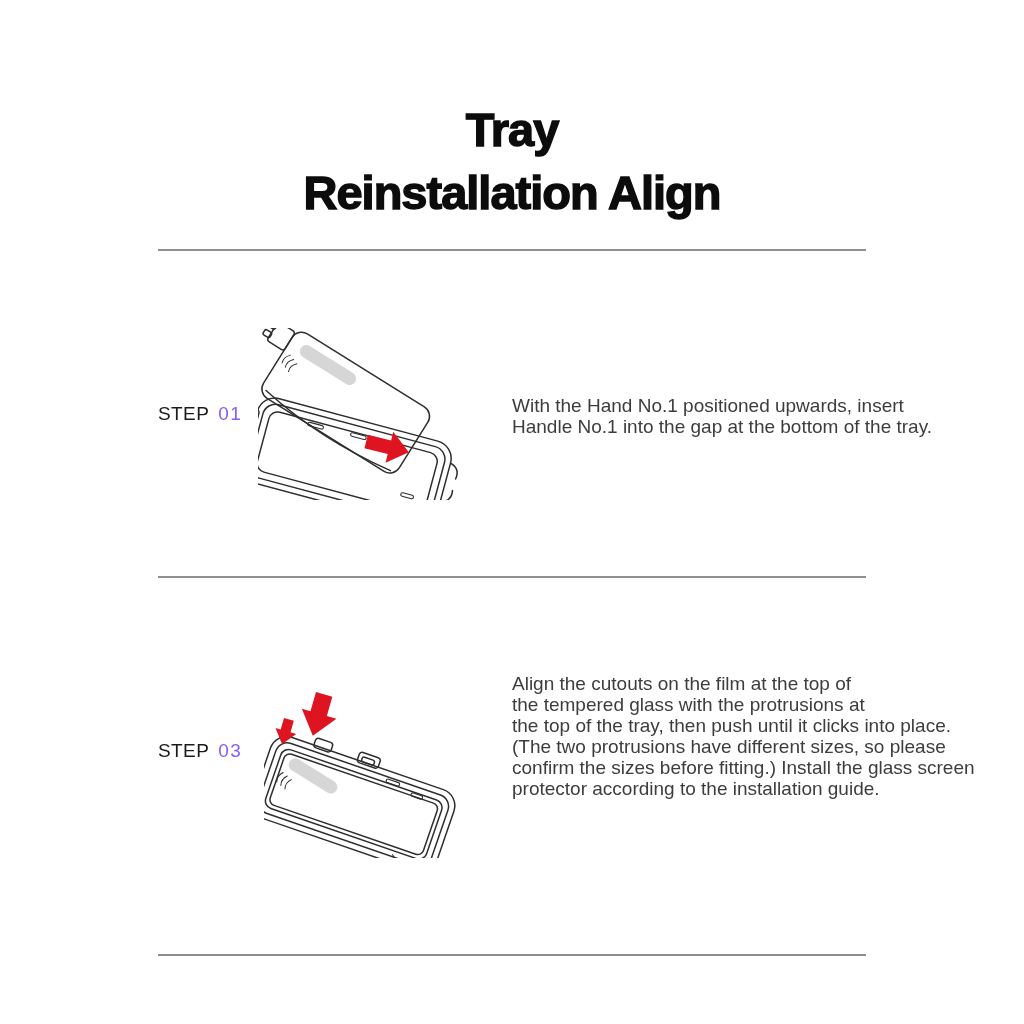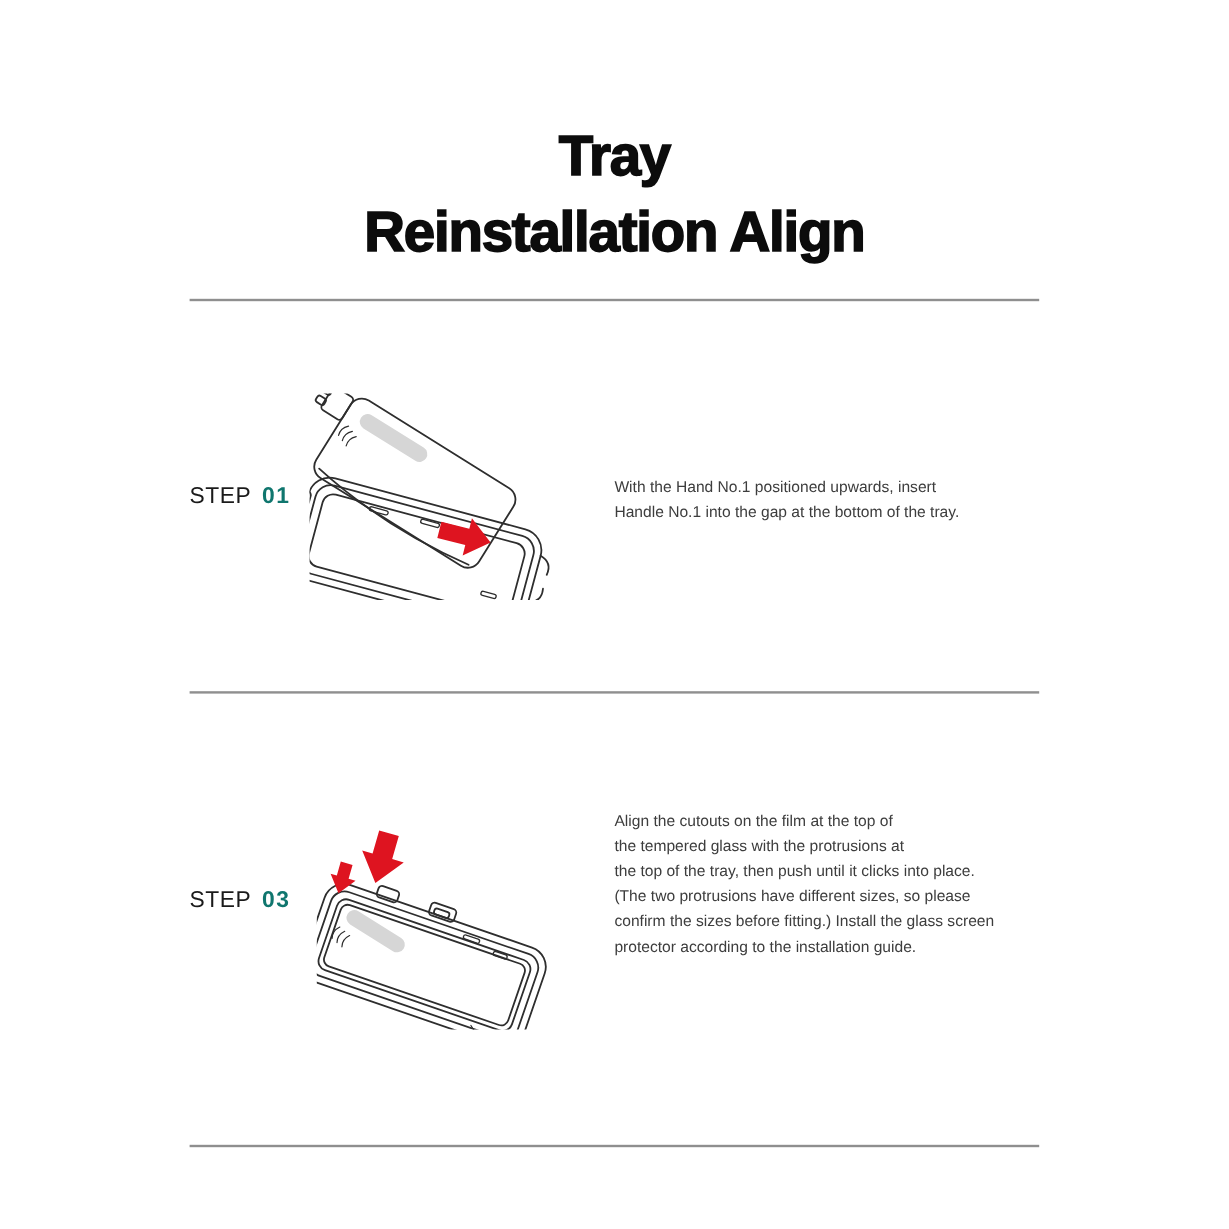--- a/index.html
+++ b/index.html
@@ -38,24 +38,24 @@
   .d2{top:576px;}
   .d3{top:954px;}
   .step-label{
     position:absolute;left:158px;
     font-size:19px;color:#1a1a1a;letter-spacing:.4px;
     white-space:nowrap;
   }
   .step1 .step-label{top:403px;}
   .step2 .step-label{top:740px;}
   .step-label .word{font-weight:400;text-align:center;}
-  .step-label .num{font-weight:700;margin-left:9px;letter-spacing:1.5px;color:#0f766e;}
+  .step-label .num{font-weight:400;margin-left:9px;letter-spacing:1.5px;color:#8b5cf6;}
   .desc{
     position:absolute;left:512px;margin:0;
-    font-size:13px;line-height:21px;
+    font-size:19px;line-height:21px;
     color:var(--text_gray);
     white-space:pre-line;
   }
   .step1 .desc{top:395px;}
   .step2 .desc{top:673px;}
   .illus{position:absolute;}
   .step1 .illus{left:258px;top:328px;width:215px;height:172px;}
   .step2 .illus{left:264px;top:686px;width:215px;height:172px;}
   .illus svg{width:100%;height:100%;display:block;}
   .lines rect,.lines path,.lines ellipse{

